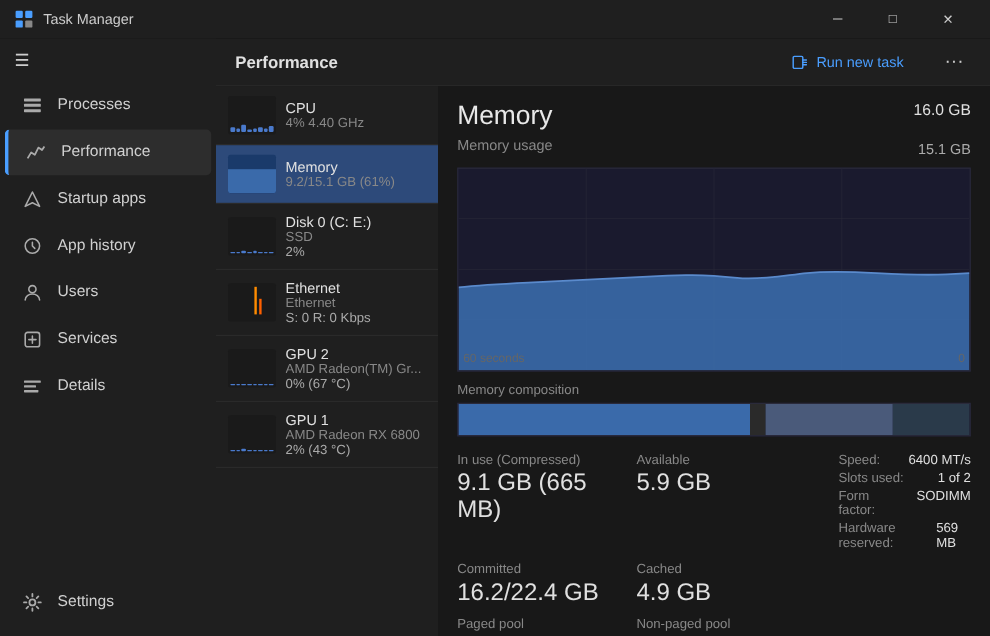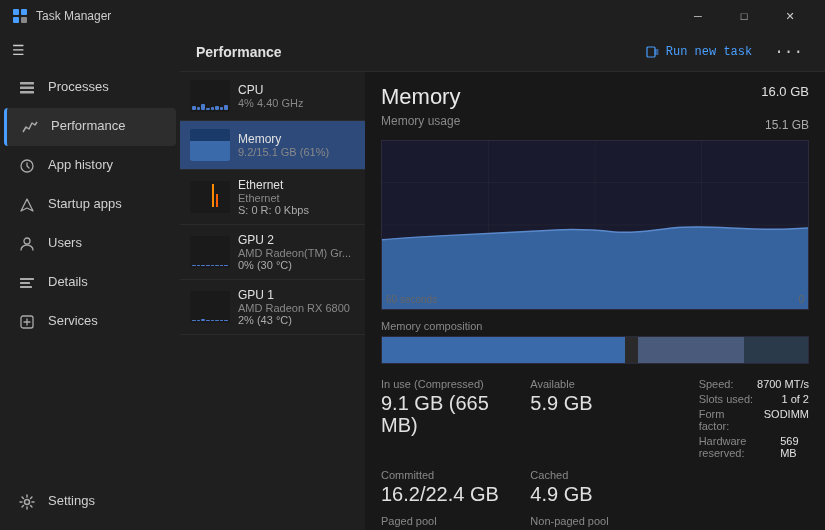--- a/index.html
+++ b/index.html
@@ -131,22 +131,21 @@
       flex-shrink: 0;
     }
     .content-title {
       font-size: 14px;
       font-weight: 600;
       color: #e0e0e0;
     }
     .header-actions {
       display: flex;
       align-items: center;
-      gap: 8px;
-      font-family: Liberation Mono, monospace;
+      gap: 20px;
     }
     .run-task-btn {
       display: flex;
       align-items: center;
       gap: 6px;
       font-size: 12px;
       color: #4a9eff;
       cursor: pointer;
       padding: 4px 8px;
       border-radius: 4px;
@@ -450,61 +449,61 @@
       <div class="sidebar-item-icon">
         <svg width="16" height="16" viewBox="0 0 16 16" fill="none">
               <polyline points="1,13 4,8 7,10 10,4 13,6 15,3" stroke="#aaa" stroke-width="1.5" fill="none" stroke-linejoin="round"></polyline>
             </svg>
       </div>
       <span class="sidebar-item-label">Performance</span>
     </div>
         <div class="sidebar-item">
       <div class="sidebar-item-icon">
         <svg width="16" height="16" viewBox="0 0 16 16" fill="none">
+              <path d="M8 2 L14 14 L8 11 L2 14 Z" stroke="#aaa" stroke-width="1.3" stroke-linejoin="round" fill="none"></path>
+            </svg>
+      </div>
+      <span class="sidebar-item-label">Startup apps</span>
+    </div>
+        <div class="sidebar-item">
+      <div class="sidebar-item-icon">
+        <svg width="16" height="16" viewBox="0 0 16 16" fill="none">
               <circle cx="8" cy="8" r="6" stroke="#aaa" stroke-width="1.3"></circle>
               <polyline points="8,5 8,8 10,10" stroke="#aaa" stroke-width="1.3" stroke-linecap="round"></polyline>
             </svg>
       </div>
       <span class="sidebar-item-label">App history</span>
-    </div>
-        <div class="sidebar-item">
-      <div class="sidebar-item-icon">
-        <svg width="16" height="16" viewBox="0 0 16 16" fill="none">
-              <path d="M8 2 L14 14 L8 11 L2 14 Z" stroke="#aaa" stroke-width="1.3" stroke-linejoin="round" fill="none"></path>
-            </svg>
-      </div>
-      <span class="sidebar-item-label">Startup apps</span>
     </div>
         <div class="sidebar-item">
       <div class="sidebar-item-icon">
         <svg width="16" height="16" viewBox="0 0 16 16" fill="none">
               <circle cx="8" cy="5" r="3" stroke="#aaa" stroke-width="1.3"></circle>
               <path d="M2 14 C2 11 5 9 8 9 C11 9 14 11 14 14" stroke="#aaa" stroke-width="1.3" stroke-linecap="round" fill="none"></path>
             </svg>
       </div>
       <span class="sidebar-item-label">Users</span>
+    </div>
+        <div class="sidebar-item">
+      <div class="sidebar-item-icon">
+        <svg width="16" height="16" viewBox="0 0 16 16" fill="none">
+              <rect x="2" y="2" width="12" height="12" rx="2" stroke="#aaa" stroke-width="1.3"></rect>
+              <path d="M5 8 h6 M8 5 v6" stroke="#aaa" stroke-width="1.3" stroke-linecap="round"></path>
+            </svg>
+      </div>
+      <span class="sidebar-item-label">Services</span>
     </div>
         <div class="sidebar-item">
       <div class="sidebar-item-icon">
         <svg width="16" height="16" viewBox="0 0 16 16" fill="none">
               <rect x="1" y="3" width="14" height="2" rx="0.5" fill="#aaa"></rect>
               <rect x="1" y="7" width="10" height="2" rx="0.5" fill="#aaa"></rect>
               <rect x="1" y="11" width="12" height="2" rx="0.5" fill="#aaa"></rect>
             </svg>
       </div>
       <span class="sidebar-item-label">Details</span>
-    </div>
-        <div class="sidebar-item">
-      <div class="sidebar-item-icon">
-        <svg width="16" height="16" viewBox="0 0 16 16" fill="none">
-              <rect x="2" y="2" width="12" height="12" rx="2" stroke="#aaa" stroke-width="1.3"></rect>
-              <path d="M5 8 h6 M8 5 v6" stroke="#aaa" stroke-width="1.3" stroke-linecap="round"></path>
-            </svg>
-      </div>
-      <span class="sidebar-item-label">Services</span>
     </div>
       </div>
 
     <div class="sidebar-spacer"></div>
     <div class="sidebar-bottom">
       <div class="sidebar-item">
         <div class="sidebar-item-icon">
           <svg width="16" height="16" viewBox="0 0 16 16" fill="none">
             <circle cx="8" cy="8" r="2.5" stroke="#aaa" stroke-width="1.5"></circle>
             <path d="M8 1v2M8 13v2M1 8h2M13 8h2M3.05 3.05l1.41 1.41M11.54 11.54l1.41 1.41M3.05 12.95l1.41-1.41M11.54 4.46l1.41-1.41" stroke="#aaa" stroke-width="1.5" stroke-linecap="round"></path>
@@ -557,20 +556,39 @@
         <div class="device-item active">
           <div class="device-thumb mem-thumb">
             <div class="thumb-fill-mem"></div>
           </div>
           <div class="device-info">
             <div class="device-name">Memory</div>
             <div class="device-sub">9.2/15.1 GB (61%)</div>
           </div>
         </div>
 
+        <div class="device-item">
+          <div class="device-thumb disk-thumb">
+            <div class="thumb-bar-container">
+              <div class="thumb-bar" style="height:5%;background:#4a7acc"></div>
+              <div class="thumb-bar" style="height:3%;background:#4a7acc"></div>
+              <div class="thumb-bar" style="height:8%;background:#4a7acc"></div>
+              <div class="thumb-bar" style="height:4%;background:#4a7acc"></div>
+              <div class="thumb-bar" style="height:6%;background:#4a7acc"></div>
+              <div class="thumb-bar" style="height:3%;background:#4a7acc"></div>
+              <div class="thumb-bar" style="height:5%;background:#4a7acc"></div>
+              <div class="thumb-bar" style="height:4%;background:#4a7acc"></div>
+            </div>
+          </div>
+          <div class="device-info">
+            <div class="device-name">Disk 0 (C: E:)</div>
+            <div class="device-sub">SSD</div>
+            <div class="device-usage">2%</div>
+          </div>
+        </div>
 
         <div class="device-item">
           <div class="device-thumb eth-thumb">
             <div class="eth-spike"></div>
             <div class="eth-spike2"></div>
           </div>
           <div class="device-info">
             <div class="device-name">Ethernet</div>
             <div class="device-sub">Ethernet</div>
             <div class="device-usage">S: 0  R: 0 Kbps</div>
@@ -586,21 +604,21 @@
               <div class="thumb-bar" style="height:2%;background:#4a7acc"></div>
               <div class="thumb-bar" style="height:3%;background:#4a7acc"></div>
               <div class="thumb-bar" style="height:2%;background:#4a7acc"></div>
               <div class="thumb-bar" style="height:3%;background:#4a7acc"></div>
               <div class="thumb-bar" style="height:2%;background:#4a7acc"></div>
             </div>
           </div>
           <div class="device-info">
             <div class="device-name">GPU 2</div>
             <div class="device-sub">AMD Radeon(TM) Gr...</div>
-            <div class="device-usage">0%  (30 °C)</div>
+            <div class="device-usage">0%  (67 °C)</div>
           </div>
         </div>
 
         <div class="device-item">
           <div class="device-thumb gpu1-thumb">
             <div class="thumb-bar-container">
               <div class="thumb-bar" style="height:4%;background:#4a7acc"></div>
               <div class="thumb-bar" style="height:3%;background:#4a7acc"></div>
               <div class="thumb-bar" style="height:6%;background:#4a7acc"></div>
               <div class="thumb-bar" style="height:3%;background:#4a7acc"></div>
@@ -663,21 +681,21 @@
 
           <div class="stat-item">
             <div class="stat-label">Available</div>
             <div class="stat-value">5.9 GB</div>
           </div>
 
           <div class="stat-item">
             <div class="spec-block">
               <div class="spec-row">
                 <span class="spec-key">Speed:</span>
-                <span class="spec-val">8700 MT/s</span>
+                <span class="spec-val">6400 MT/s</span>
               </div>
               <div class="spec-row">
                 <span class="spec-key">Slots used:</span>
                 <span class="spec-val">1 of 2</span>
               </div>
               <div class="spec-row">
                 <span class="spec-key">Form factor:</span>
                 <span class="spec-val">SODIMM</span>
               </div>
               <div class="spec-row">

